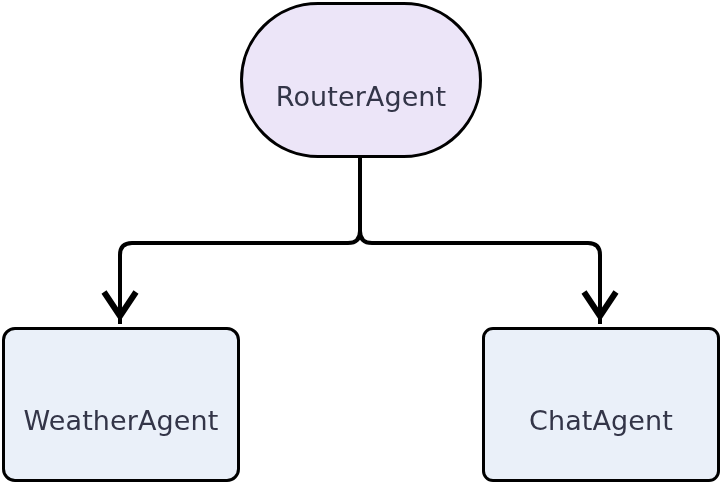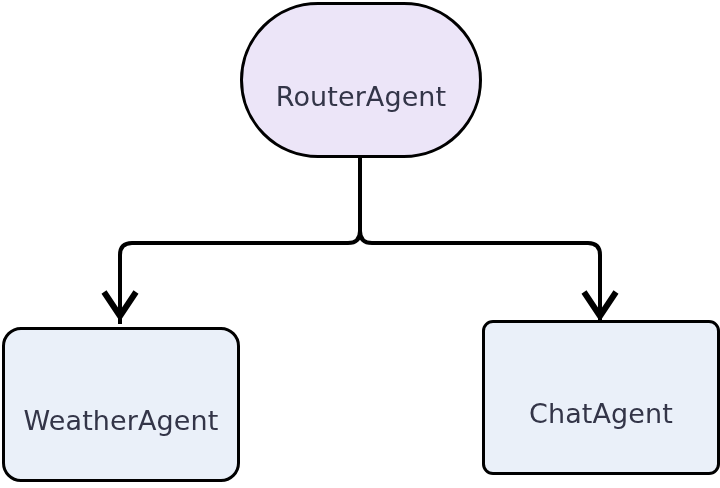--- a/index.html
+++ b/index.html
@@ -54,26 +54,26 @@
     height: 156px;
     border-radius: 78px;
     background: #ece5f8;
   }
   
   #node-weather {
     left: 2px;
     top: 327px;
     width: 238px;
     height: 155px;
-    border-radius: 19px;
+    border-radius: 13px;
     background: #eaf0f9;
   }
   #node-chat {
     left: 482px;
-    top: 320px;
+    top: 327px;
     width: 238px;
     height: 155px;
     border-radius: 11px;
     background: #eaf0f9;
   }
 </style>
 </head>
 <body>
 
 <div id="diagram-canvas">

